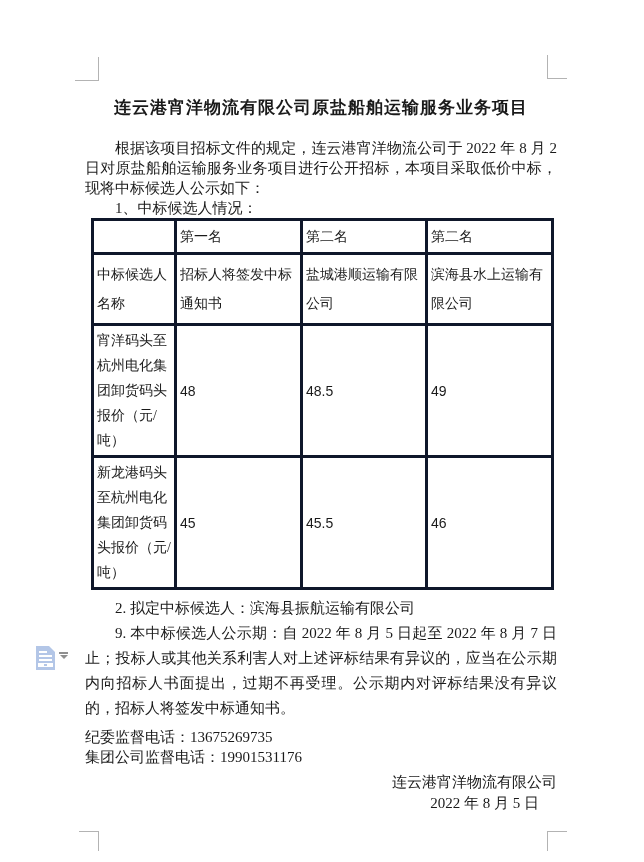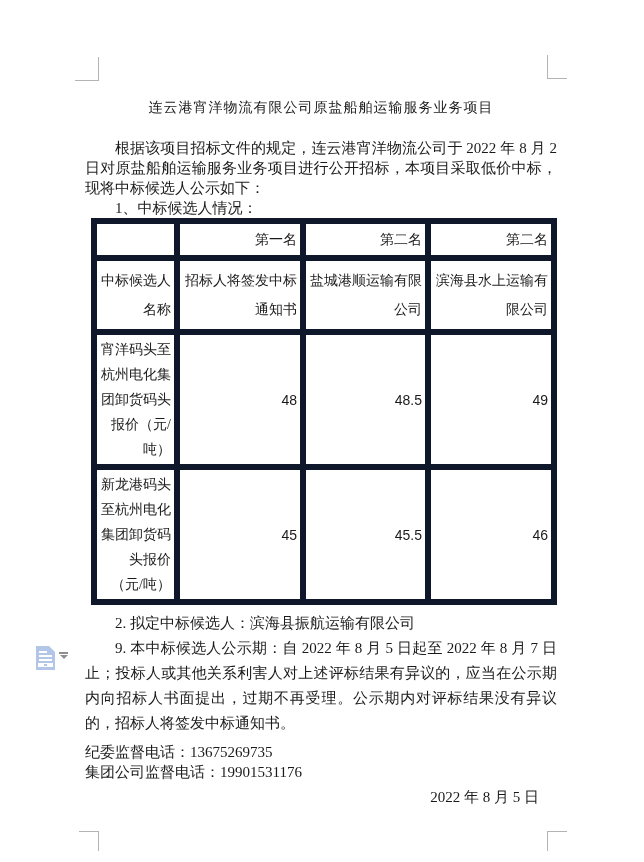--- a/index.html
+++ b/index.html
@@ -32,32 +32,32 @@
   .anno-doc .tick { position: absolute; left: 8px; top: 18px; width: 3px; height: 2px; background: #b3c6e7; }
   .anno-arrow { position: absolute; left: 23px; top: 6px; width: 9px; }
   .anno-arrow .bar { width: 9px; height: 2px; background: #8f8f8f; }
   .anno-arrow .tri { width: 0; height: 0; margin: 1px auto 0;
                      border-left: 4px solid transparent; border-right: 4px solid transparent;
                      border-top: 4px solid #8f8f8f; }
 
   
   .content { position: absolute; left: 85px; top: 0; width: 472px; }
 
-  .title-1 { margin: 96px 0 0; font-size: 14px; font-weight: normal; text-align: center;
+  .title-1 { margin: 96px 0 0; font-size: 17px; font-weight: bold; text-align: center;
              letter-spacing: 1px; line-height: 24px; }
   .title-2 { margin: 28px 0 0; font-size: 17px; font-weight: bold; text-align: center;
              letter-spacing: 2px; line-height: 24px; }
 
   .para { margin: 0; font-size: 15px; line-height: 20px; text-align: justify; font-family: Liberation Serif, serif; }
   .indent { text-indent: 2em; }
   .intro { margin-top: 18px; }
   .item1 { margin-top: 0; }
 
   table.bid { border-collapse: collapse; table-layout: fixed; width: 460px; margin: 0 0 0 6px; }
-  table.bid td { border: 6px solid #0f172a; text-align: right; vertical-align: middle;
+  table.bid td { border: 3px solid #0f172a; text-align: left; vertical-align: middle;
                  font-size: 14px; padding: 2px 3px; overflow: hidden; }
   tr.hdr td   { height: 27px; }
   tr.names td { height: 64px; line-height: 29px; }
   tr.price-1 td { height: 119px; }
   tr.price-2 td { height: 123px; }
   td.lbl { line-height: 25px; }
   td.num { font-family: "Liberation Sans", "DejaVu Sans", sans-serif; }
 
   .item2 { margin-top: 8px; }
   .item3 { margin-top: 3px; line-height: 25px; }
@@ -132,16 +132,17 @@
     </tbody>
   </table>
 
   <p class="para indent item2">2. 拟定中标候选人：滨海县振航运输有限公司</p>
   <p class="para indent item3">9. 本中标候选人公示期：自 2022 年 8 月 5 日起至 2022 年 8 月 7 日止；投标人或其他关系利害人对上述评标结果有异议的，应当在公示期内向招标人书面提出，过期不再受理。公示期内对评标结果没有异议的，招标人将签发中标通知书。</p>
 
   <p class="para phone phone-first">纪委监督电话：13675269735</p>
   <p class="para phone">集团公司监督电话：19901531176</p>
 
   <div class="sig">
+    <p>连云港宵洋物流有限公司</p>
     <p class="sig-date">2022 年 8 月 5 日</p>
   </div>
 
 </div>
 
 </body></html>

